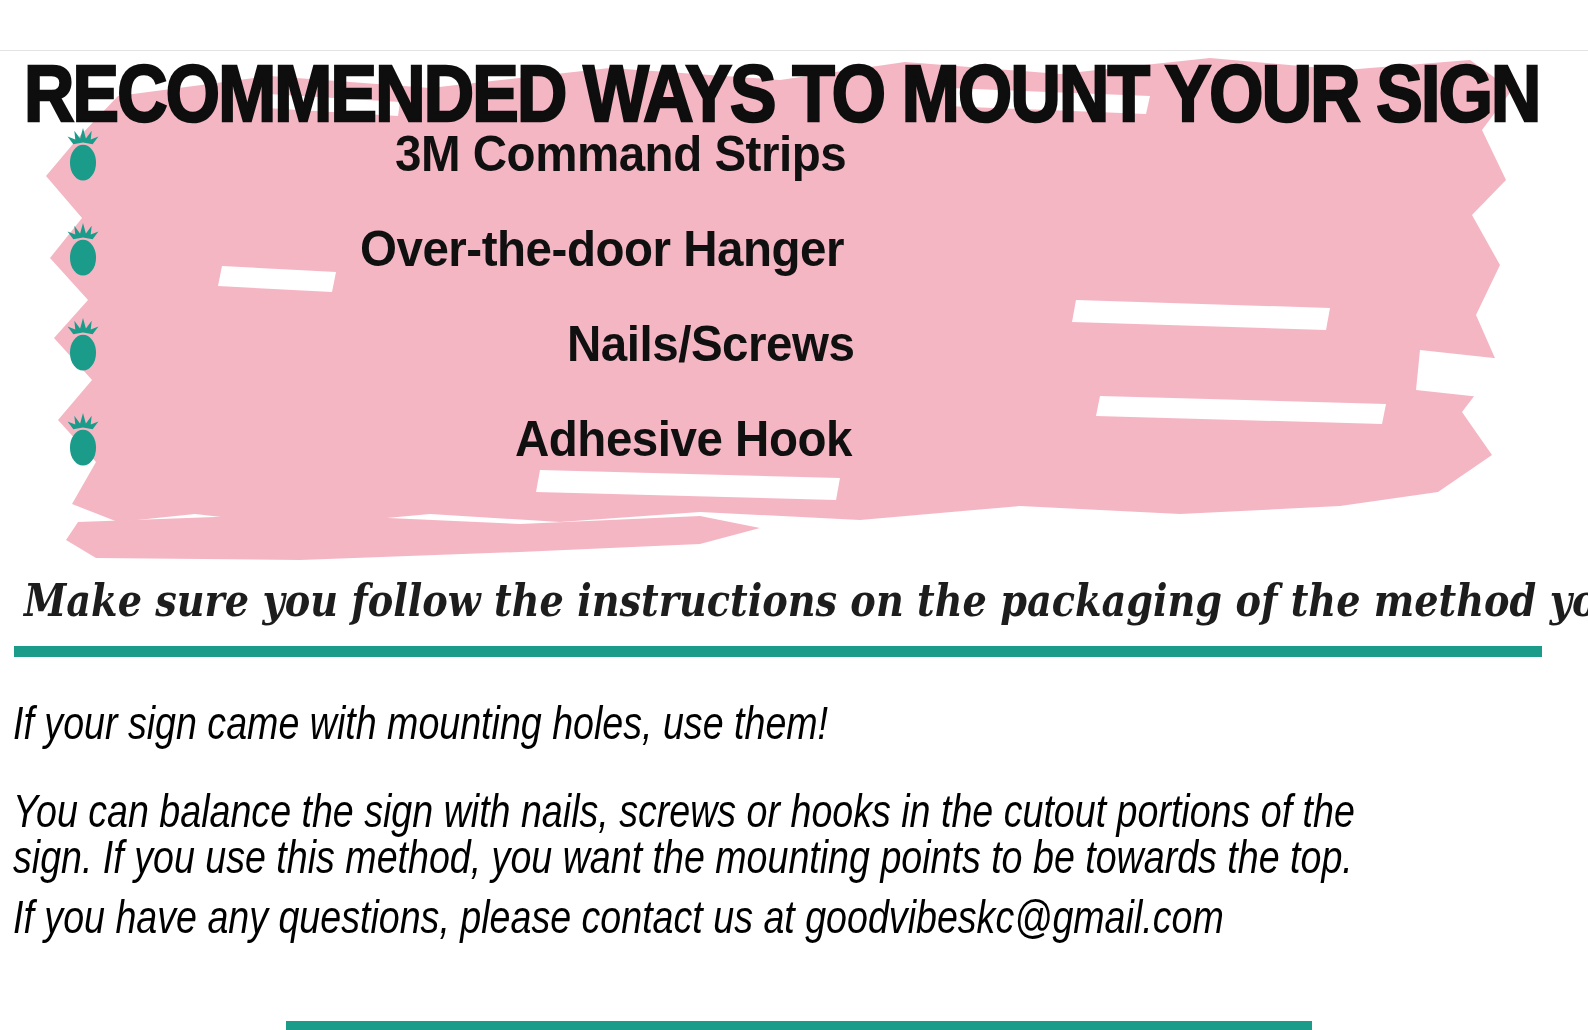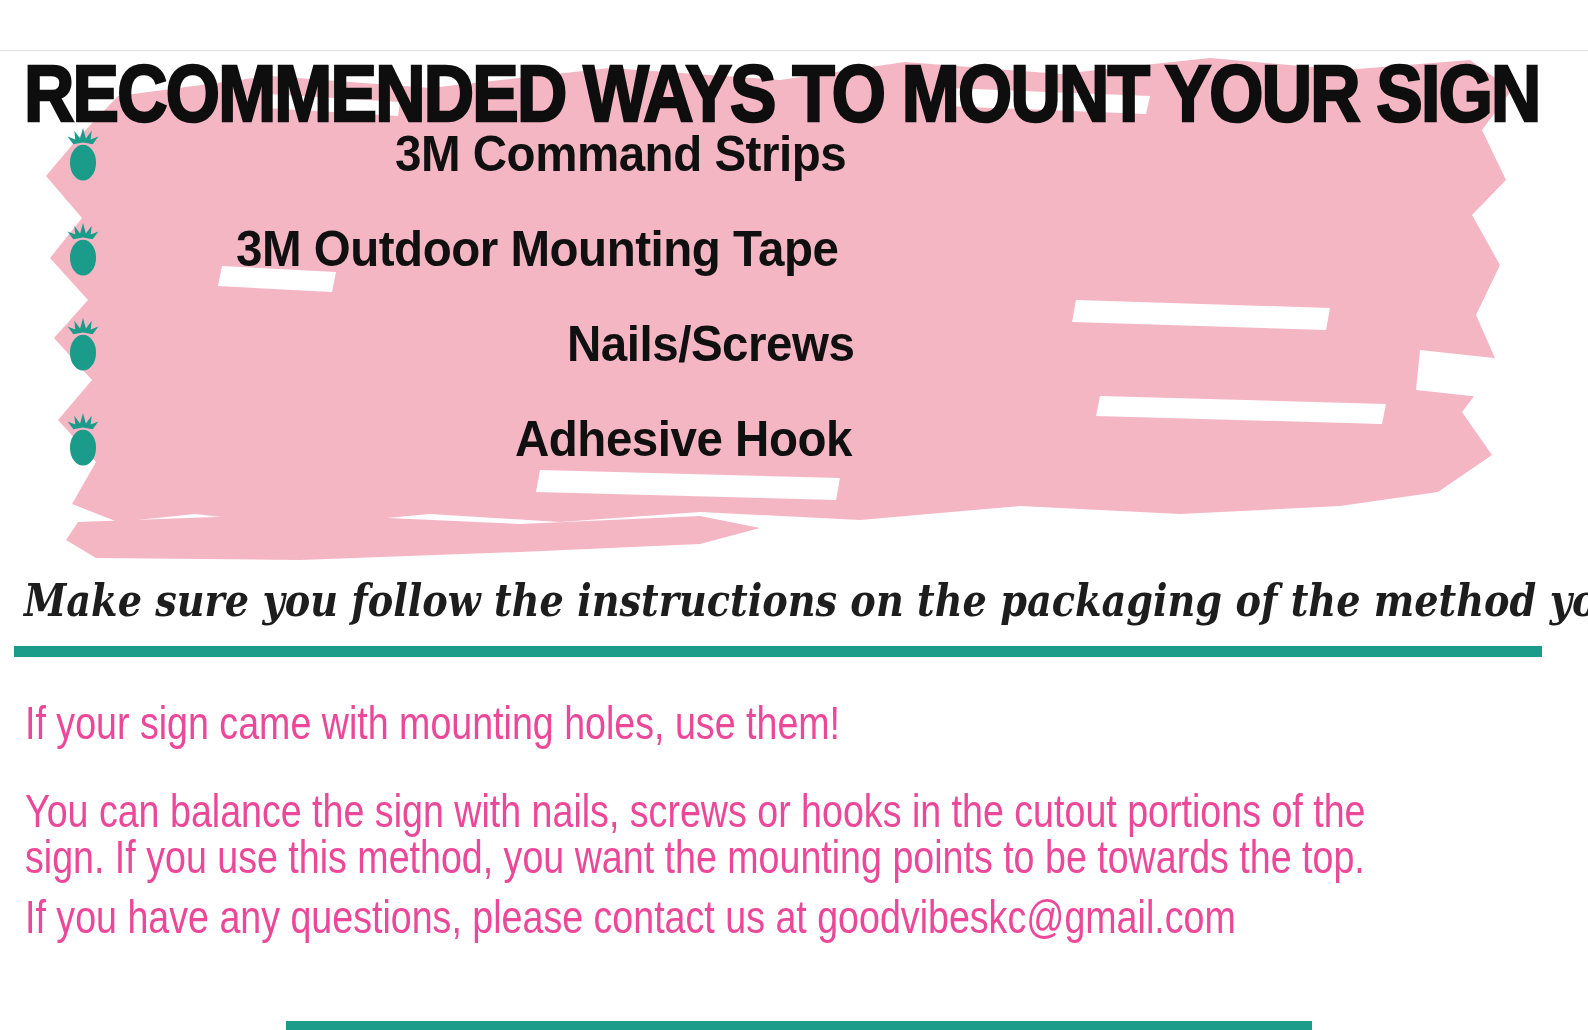--- a/index.html
+++ b/index.html
@@ -46,21 +46,21 @@
     font-family: "DejaVu Serif", serif; font-style: italic; font-weight: bold;
     font-size: 45px; white-space: nowrap; color: #1d1d1d;
     transform: scaleX(0.85); transform-origin: left top;
   }
 
   .rule {
     position: absolute; left: 14px; top: 646px; width: 1528px; height: 11px;
     background: #1b9c8b; z-index: 3;
   }
 
-  .para { position: absolute; left: 25px; z-index: 3; color: #ec4899; }
+  .para { position: absolute; left: 13px; z-index: 3; color: #000000; font-style: italic; }
   .para .line {
     font-size: 47px; line-height: 46px; white-space: nowrap;
     transform: scaleX(0.80); transform-origin: left top;
   }
   .p1 { top: 700px; }
   .p2 { top: 788px; }
   .p3 { top: 894px; }
 
   .bottom-bar {
     position: absolute; left: 286px; bottom: 0; width: 1026px; height: 9px;
@@ -99,21 +99,21 @@
     <div class="method">
       <svg class="pineapple" viewBox="0 0 38 58">
           <use href="#pineapple"></use>
         </svg>
       <span class="label">3M Command Strips</span>
     </div>
     <div class="method">
       <svg class="pineapple" viewBox="0 0 38 58">
           <use href="#pineapple"></use>
         </svg>
-      <span class="label">3M Outdoor Mounting Tape</span>
+      <span class="label">Over-the-door Hanger</span>
     </div>
 
     <div class="method">
       <svg class="pineapple" viewBox="0 0 38 58">
           <use href="#pineapple"></use>
         </svg>
       <span class="label">Nails/Screws</span>
     </div>
     <div class="method">
       <svg class="pineapple" viewBox="0 0 38 58">

